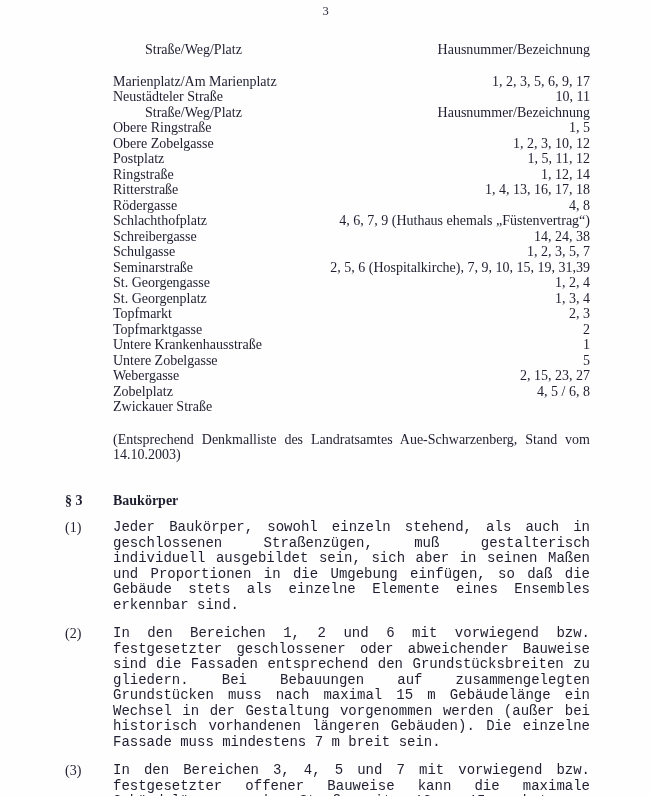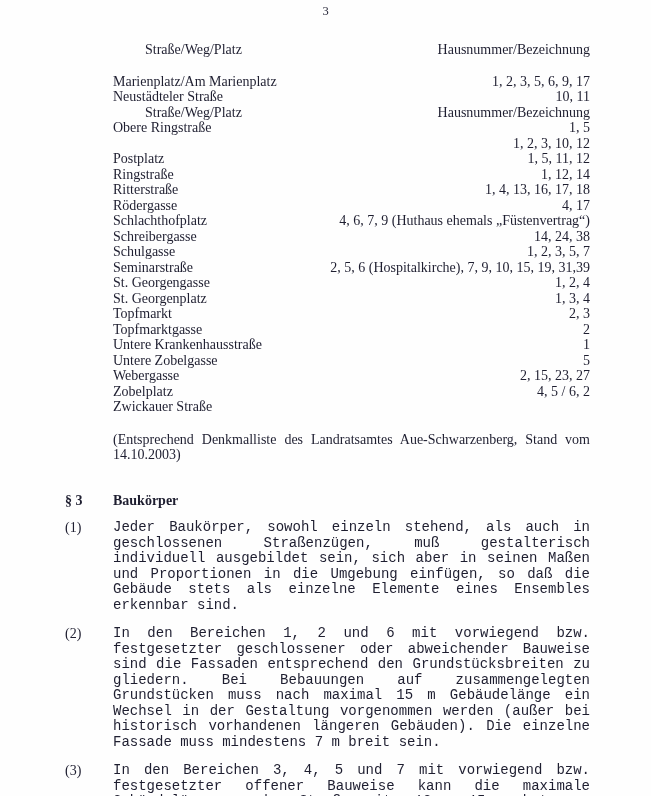--- a/index.html
+++ b/index.html
@@ -94,41 +94,42 @@
       </div>
 
       <div>
 
           <div class="t-row">
             <span class="c1">Obere Ringstraße</span>
             <span class="c2">1, 5</span>
           </div>
 
           <div class="t-row">
+            <span class="c1">Obere Zobelgasse</span>
             <span class="c2">1, 2, 3, 10, 12</span>
           </div>
 
           <div class="t-row">
             <span class="c1">Postplatz</span>
             <span class="c2">1, 5, 11, 12</span>
           </div>
 
           <div class="t-row">
             <span class="c1">Ringstraße</span>
             <span class="c2">1, 12, 14</span>
           </div>
 
           <div class="t-row">
             <span class="c1">Ritterstraße</span>
             <span class="c2">1, 4, 13, 16, 17, 18</span>
           </div>
 
           <div class="t-row">
             <span class="c1">Rödergasse</span>
-            <span class="c2">4, 17</span>
+            <span class="c2">4, 8</span>
           </div>
 
           <div class="t-row">
             <span class="c1">Schlachthofplatz</span>
             <span class="c2">4, 6, 7, 9 (Huthaus ehemals „Füstenvertrag“)</span>
           </div>
 
           <div class="t-row">
             <span class="c1">Schreibergasse</span>
             <span class="c2">14, 24, 38</span>
@@ -174,21 +175,21 @@
             <span class="c2">5</span>
           </div>
 
           <div class="t-row">
             <span class="c1">Webergasse</span>
             <span class="c2">2, 15, 23, 27</span>
           </div>
 
           <div class="t-row">
             <span class="c1">Zobelplatz</span>
-            <span class="c2">4, 5 / 6, 2</span>
+            <span class="c2">4, 5 / 6, 8</span>
           </div>
 
           <div class="t-row">
             <span class="c1">Zwickauer Straße</span>
           </div>
         </div>
 
     </div>
 
     <div class="note">(Entsprechend Denkmalliste des Landratsamtes Aue-Schwarzenberg, Stand vom 14.10.2003)</div>

